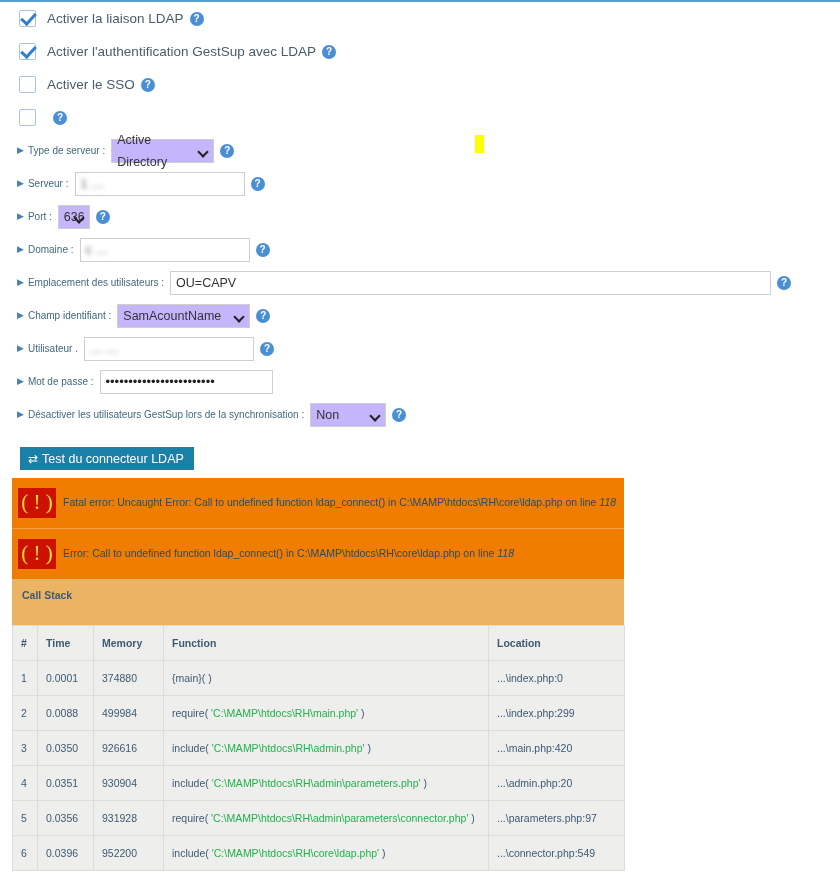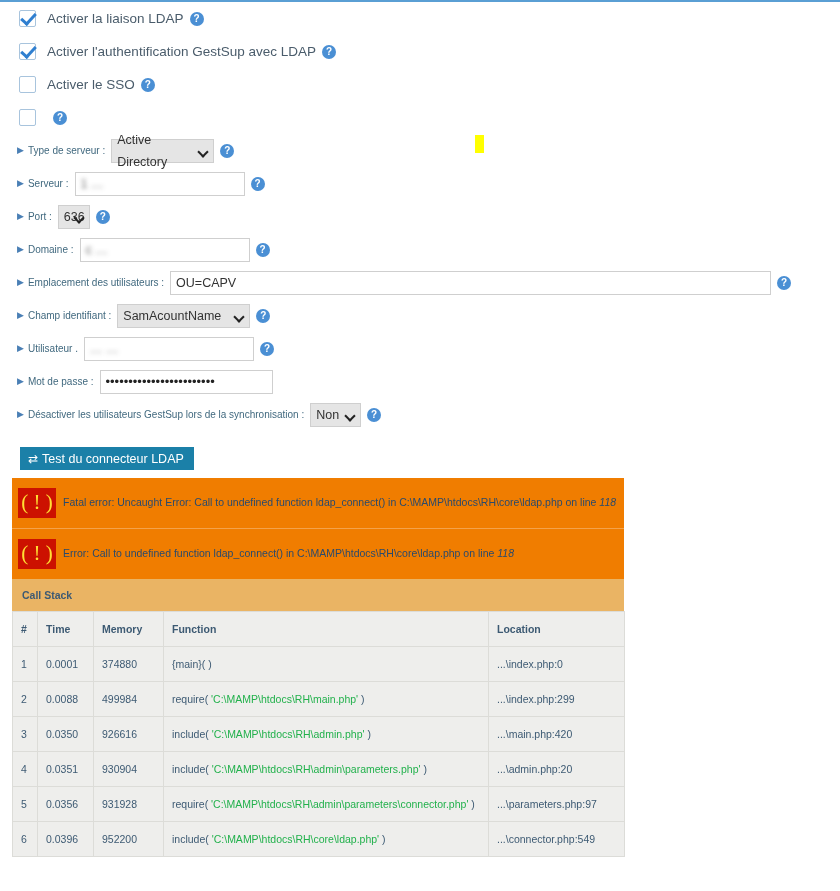--- a/index.html
+++ b/index.html
@@ -100,21 +100,21 @@
   }
   .ipt.blurred {
     color: transparent;
     text-shadow: 0 0 4px rgba(60,60,60,0.75);
     overflow: hidden;
     white-space: nowrap;
   }
   .sel {
     height: 24px;
     border: 1px solid #cfcfcf;
-    background: #e5e5e5;
+    background: #c4b5fd;
     font-size: 12.5px;
     color: #333;
     padding: 0 20px 0 5px;
     line-height: 22px;
     position: relative;
     display: inline-flex;
     align-items: center;
     flex: 0 0 auto;
     font-family: "Liberation Sans", sans-serif;
   }
@@ -183,21 +183,21 @@
     color: #2a4a6b;
     margin-left: 7px;
     line-height: 1.3;
   }
   .errtext i { font-style: italic; }
 
   .callstack-bar {
     background: #eab464;
     color: #3d5a73;
     font-size: 10.5px;
-    padding: 10px 0 10px 10px;
+    padding: 10px 0 24px 10px;
     font-weight: bold;
   }
 
   table.cstack {
     width: 612px;
     border-collapse: collapse;
     background: #eeeeec;
     table-layout: fixed;
   }
   table.cstack th, table.cstack td {
@@ -307,21 +307,21 @@
 
   <div class="frow">
     <span class="caret">▶</span>
     <span class="flabel">Mot de passe :</span>
     <span class="ipt dots" style="width:173px;">••••••••••••••••••••••••</span>
   </div>
 
   <div class="frow">
     <span class="caret">▶</span>
     <span class="flabel">Désactiver les utilisateurs GestSup lors de la synchronisation :</span>
-    <span class="sel" style="width:51px;">Non</span>
+    <span class="sel" style="width:76px;">Non</span>
     <span class="help">?</span>
   </div>
 
   <div class="testbtn-wrap">
     <button class="testbtn">
       <span class="swap-icon">⇄</span>
       <span>Test du connecteur LDAP</span>
     </button>
   </div>
 </div>

